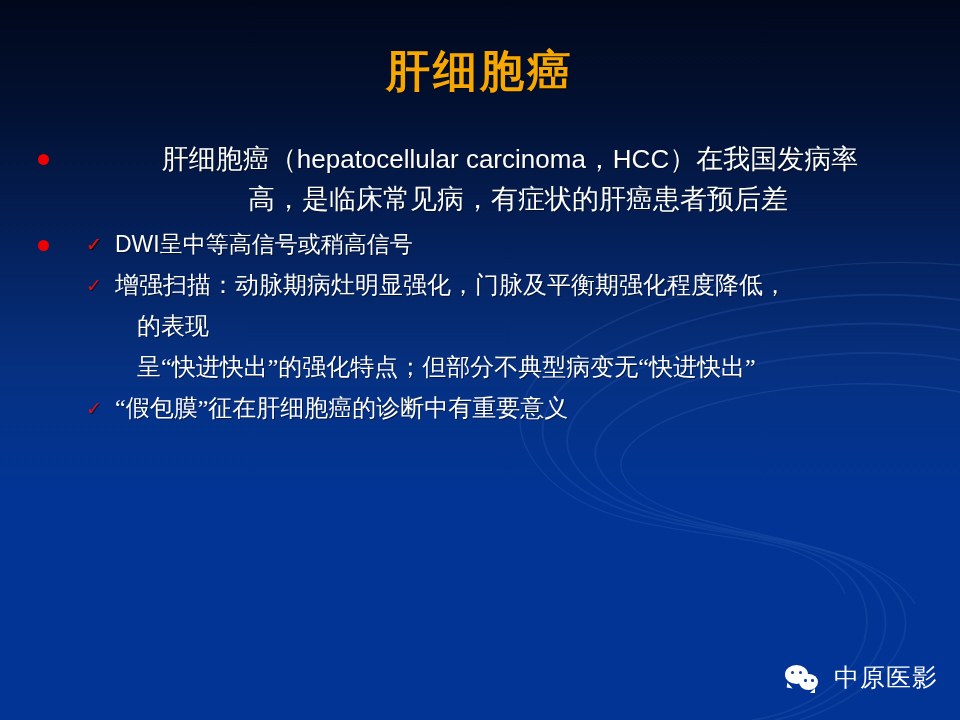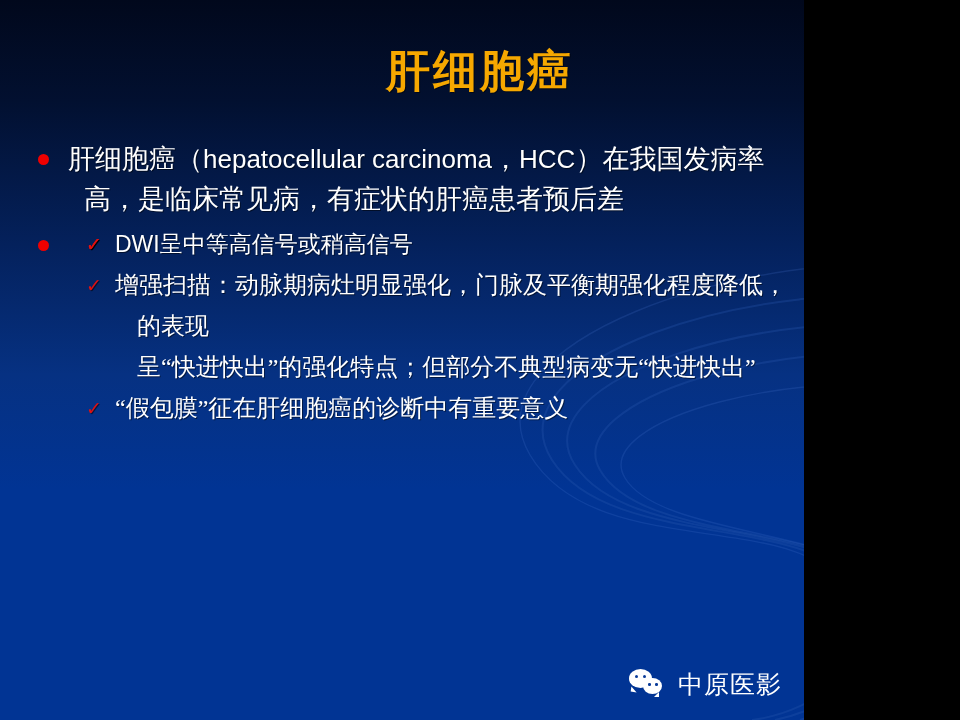--- a/index.html
+++ b/index.html
@@ -2,21 +2,21 @@
 <html><head>
 <meta charset="utf-8">
 <style>
   html, body {
     margin: 0;
     padding: 0;
     background: #000;
   }
   #slide {
     position: relative;
-    width: 804px;
+    width: 960px;
     height: 720px;
     overflow: hidden;
     background: linear-gradient(to bottom,
         #01081c 0%,
         #021030 14%,
         #04215c 34%,
         #063182 52%,
         #013494 68%,
         #013494 100%);
     font-family: "Liberation Serif", "DejaVu Serif", serif;
@@ -59,20 +59,21 @@
   .lvl1 {
     position: relative;
     padding-left: 68px;
     padding-right: 8px;
     color: #ffffff;
     font-family: "Liberation Serif", "DejaVu Serif", serif;
     font-size: 27px;
     line-height: 42px;
     margin-bottom: 2px;
     text-shadow: 1px 1px 0 rgba(0,0,0,.5);
+    text-align: center;
   }
   .lvl1 .dot {
     position: absolute;
     left: 38px;
     top: 16px;
     width: 11px;
     height: 11px;
     border-radius: 50%;
     background: #ee0000;
   }
@@ -106,23 +107,23 @@
     font-size: 19px;
     line-height: 41px;
     font-family: "DejaVu Sans", sans-serif;
   }
   .lvl2 .cont { display: block; text-indent: 22px; }
 
   
   #footer-logo {
     position: absolute;
     right: 22px;
-    bottom: 19px;
+    bottom: 26px;
     display: flex;
-    align-items: flex-start;
+    align-items: flex-end;
     gap: 13px;
   }
   #footer-logo .wx {
     width: 36px;
     height: 30px;
     position: relative;
   }
   #footer-logo .wx .b1,
   #footer-logo .wx .b2 {
     position: absolute;

